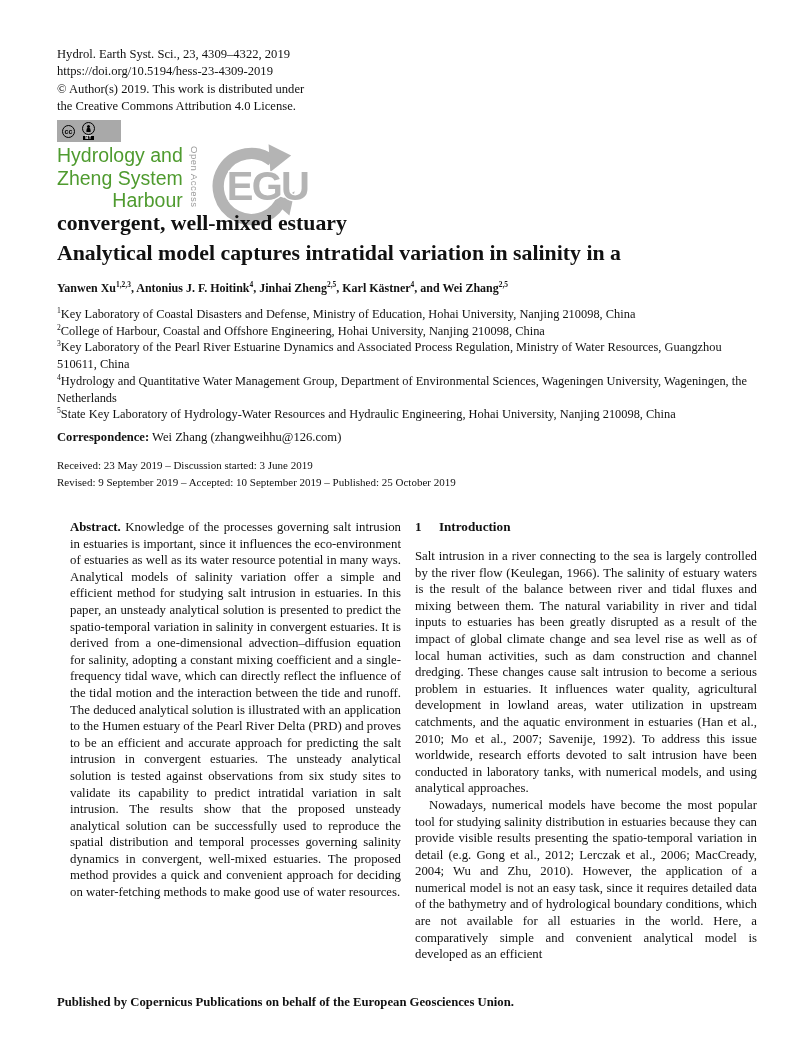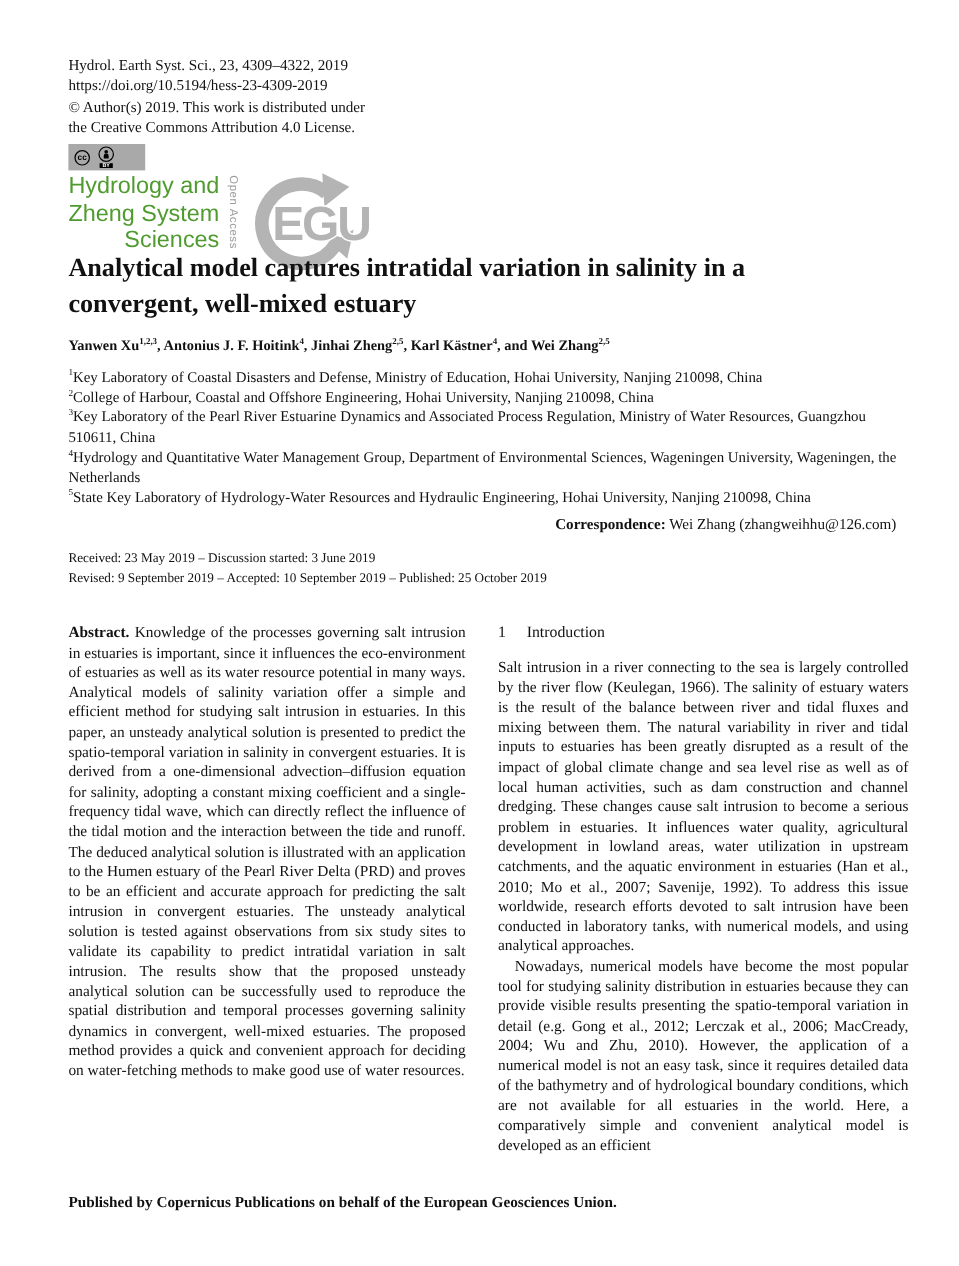--- a/index.html
+++ b/index.html
@@ -36,31 +36,31 @@
 
   
   .title { position: absolute; top: 208px; left: 57px; width: 690px;
            font-size: 21.8px; font-weight: bold; line-height: 30px; }
   .title span { display: block; }
   .authors { position: absolute; top: 281px; left: 57px; width: 690px;
              font-size: 12px; font-weight: bold; }
   sup { font-size: 0.62em; vertical-align: super; line-height: 0; }
   .affiliations { position: absolute; top: 306px; left: 57px; width: 695px;
                   font-size: 12.4px; line-height: 16.7px; }
-  .correspondence { position: absolute; top: 430px; left: 57px; width: 690px; font-size: 12.6px; text-align: right; }
+  .correspondence { position: absolute; top: 430px; left: 57px; width: 690px; font-size: 12.6px; }
   .dates { position: absolute; top: 457px; left: 57px; width: 690px;
            font-size: 11px; line-height: 17.2px; }
 
   
   .columns { position: absolute; top: 519px; left: 57px; width: 700px;
-             display: flex; gap: 27px; justify-content: flex-end; }
+             display: flex; gap: 14px; justify-content: flex-end; }
   .col-left  { width: 331px; }
   .col-right { width: 342px; }
   .body-text { font-size: 12.8px; line-height: 16.6px; text-align: justify; }
-  .section-heading { font-size: 13.2px; font-weight: normal; margin-bottom: 13px; }
+  .section-heading { font-size: 13.2px; font-weight: bold; margin-bottom: 13px; }
   .section-heading .num { margin-right: 14px; }
   .para2 { text-indent: 14px; }
 
   
   .footer { position: absolute; top: 995px; left: 57px; width: 700px;
             font-size: 12.7px; font-weight: bold; }
 </style>
 </head>
 <body>
 
@@ -85,37 +85,37 @@
           </span>
           <span class="cc-by">BY</span>
         </span>
       </div>
     </div>
 
     <div class="logo-block">
       <div class="journal-name">
         <span style="display:block">Hydrology and</span>
         <span style="display:block">Zheng System</span>
-        <span style="display:block">Sciences</span>
+        <span style="display:block">Harbour</span>
       </div>
       <div class="open-access">Open Access</div>
       <div class="egu-logo">
         <svg viewBox="0 0 122 104" width="106" height="92">
           <path d="M 76 23 A 38 38 0 1 0 88 65" fill="none" stroke="#b4b4b4" stroke-width="13"></path>
           <polygon points="72,4 98,17 74,36" fill="#b4b4b4"></polygon>
           <polygon points="80,72 102,58 96,86" fill="#b4b4b4"></polygon>
           <text x="24" y="68" font-family="Liberation Sans, sans-serif" font-weight="bold" font-size="46" letter-spacing="-2" fill="#b4b4b4" stroke="#ffffff" stroke-width="3" paint-order="stroke">EGU</text>
         </svg>
       </div>
     </div>
   </div>
 
   <h1 class="title">
+    <span>convergent, well-mixed estuary</span>
     <span>Analytical model captures intratidal variation in salinity in a</span>
-    <span>convergent, well-mixed estuary</span>
   </h1>
 
   <div class="authors"><span>Yanwen Xu</span><sup>1,2,3</sup>, <span>Antonius J. F. Hoitink</span><sup>4</sup>, <span>Jinhai Zheng</span><sup>2,5</sup>, <span>Karl Kästner</span><sup>4</sup>, <span>and Wei Zhang</span><sup>2,5</sup></div>
 
   <div class="affiliations">
       <div><sup>1</sup><span>Key Laboratory of Coastal Disasters and Defense, Ministry of Education, Hohai University, Nanjing 210098, China</span></div>
       <div><sup>2</sup><span>College of Harbour, Coastal and Offshore Engineering, Hohai University, Nanjing 210098, China</span></div>
       <div><sup>3</sup><span>Key Laboratory of the Pearl River Estuarine Dynamics and Associated Process Regulation, Ministry of Water Resources, Guangzhou 510611, China</span></div>
       <div><sup>4</sup><span>Hydrology and Quantitative Water Management Group, Department of Environmental Sciences, Wageningen University, Wageningen, the Netherlands</span></div>
       <div><sup>5</sup><span>State Key Laboratory of Hydrology-Water Resources and Hydraulic Engineering, Hohai University, Nanjing 210098, China</span></div>

